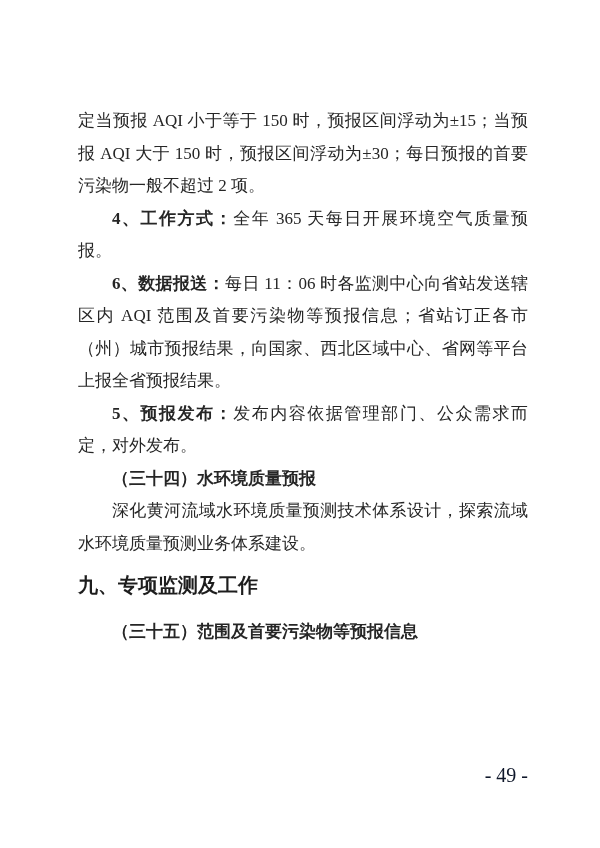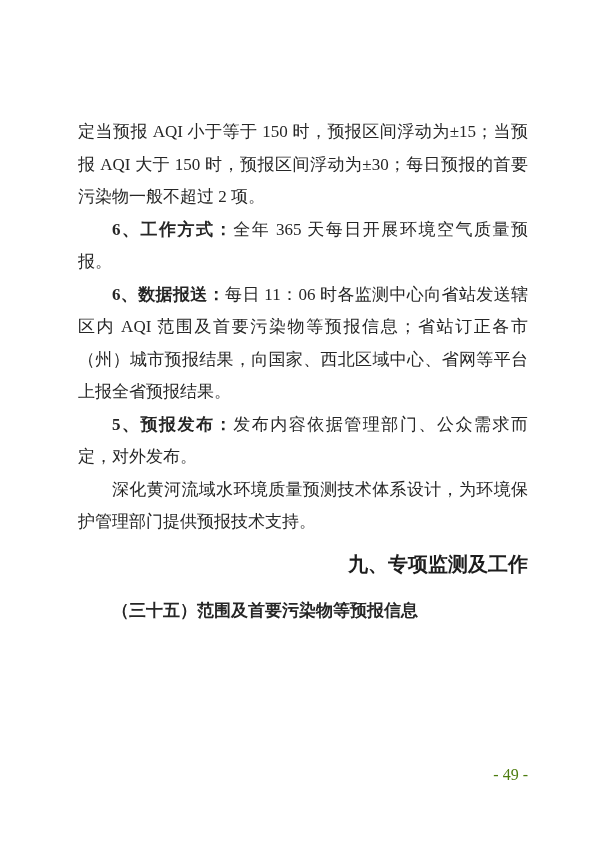--- a/index.html
+++ b/index.html
@@ -11,21 +11,21 @@
     position: relative;
     width: 600px;
     height: 848px;
     background: #ffffff;
     overflow: hidden;
     font-family: "Liberation Serif", serif;
   }
   .content {
     position: absolute;
     left: 78px;
-    top: 116px;
+    top: 105px;
     width: 450px;
     color: #262626;
     font-size: 17px;
     line-height: 32.5px;
     text-align: justify;
   }
   .content p {
     margin: 0;
     padding: 0;
   }
@@ -37,52 +37,53 @@
   }
   .subheading {
     font-weight: bold;
     text-indent: 34px;
   }
   .chapter-heading {
     font-family: "Liberation Sans", sans-serif;
     font-weight: bold;
     font-size: 20px;
     line-height: 30px;
-    text-align: right;
+    text-align: left;
     text-indent: 0;
     margin: 10px 0 16px 0 !important;
     color: #1d1d1d;
   }
   .page-number {
     position: absolute;
     top: 764px;
     right: 72px;
-    font-size: 16px;
+    font-size: 20px;
     line-height: 22px;
-    color: #4d7c0f;
+    color: #0f172a;
     font-family: "Liberation Serif", serif;
   }
 </style>
 </head>
 <body>
 
 <div class="page">
   <div class="content">
 
     <p>定当预报 AQI 小于等于 150 时，预报区间浮动为±15；当预报 AQI 大于 150 时，预报区间浮动为±30；每日预报的首要污染物一般不超过 2 项。</p>
 
-    <p class="indent"><span class="lead">6、工作方式：</span><span>全年 365 天每日开展环境空气质量预报。</span></p>
+    <p class="indent"><span class="lead">4、工作方式：</span><span>全年 365 天每日开展环境空气质量预报。</span></p>
 
     <p class="indent"><span class="lead">6、数据报送：</span><span>每日 11：06 时各监测中心向省站发送辖区内 AQI 范围及首要污染物等预报信息；省站订正各市（州）城市预报结果，向国家、西北区域中心、省网等平台上报全省预报结果。</span></p>
 
     <p class="indent"><span class="lead">5、预报发布：</span><span>发布内容依据管理部门、公众需求而定，对外发布。</span></p>
 
 
+    <p class="subheading">（三十四）水环境质量预报</p>
 
-    <p class="indent">深化黄河流域水环境质量预测技术体系设计，为环境保护管理部门提供预报技术支持。</p>
+    <p class="indent">深化黄河流域水环境质量预测技术体系设计，探索流域水环境质量预测业务体系建设。</p>
 
     <p class="chapter-heading">九、专项监测及工作</p>
 
     <p class="subheading">（三十五）范围及首要污染物等预报信息</p>
 
 
   </div>
 
   <div class="page-number">- 49 -</div>
 </div>

